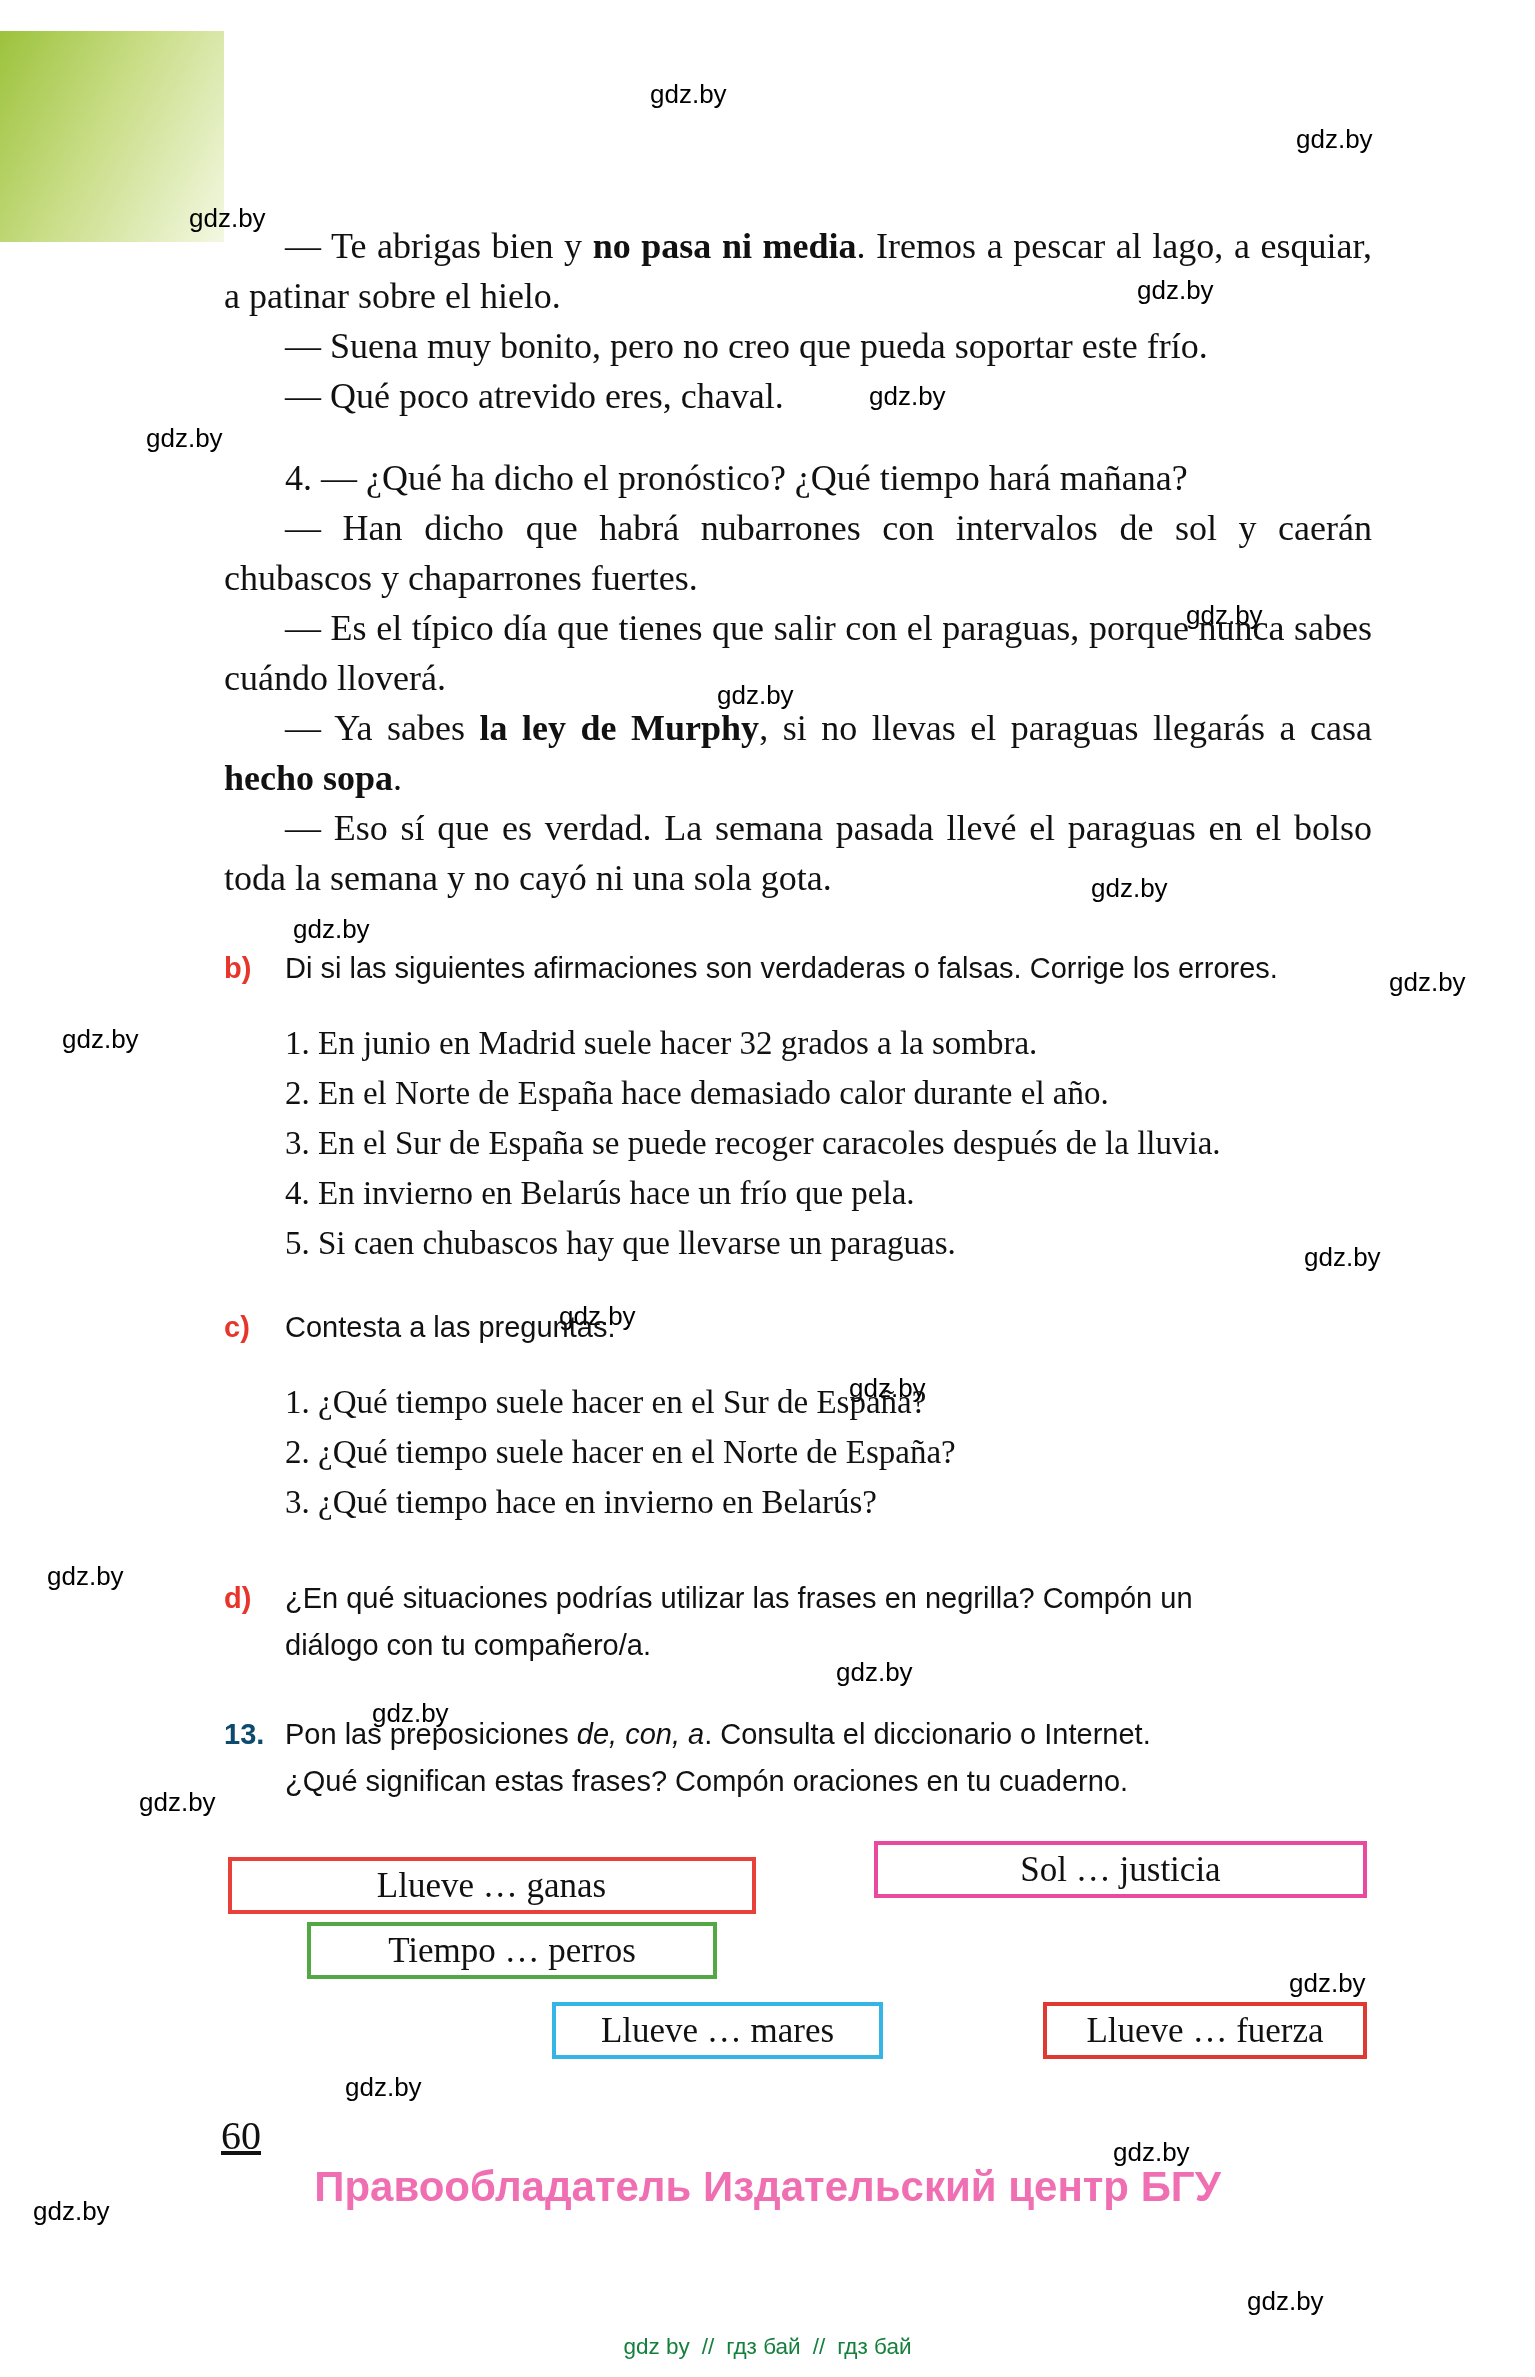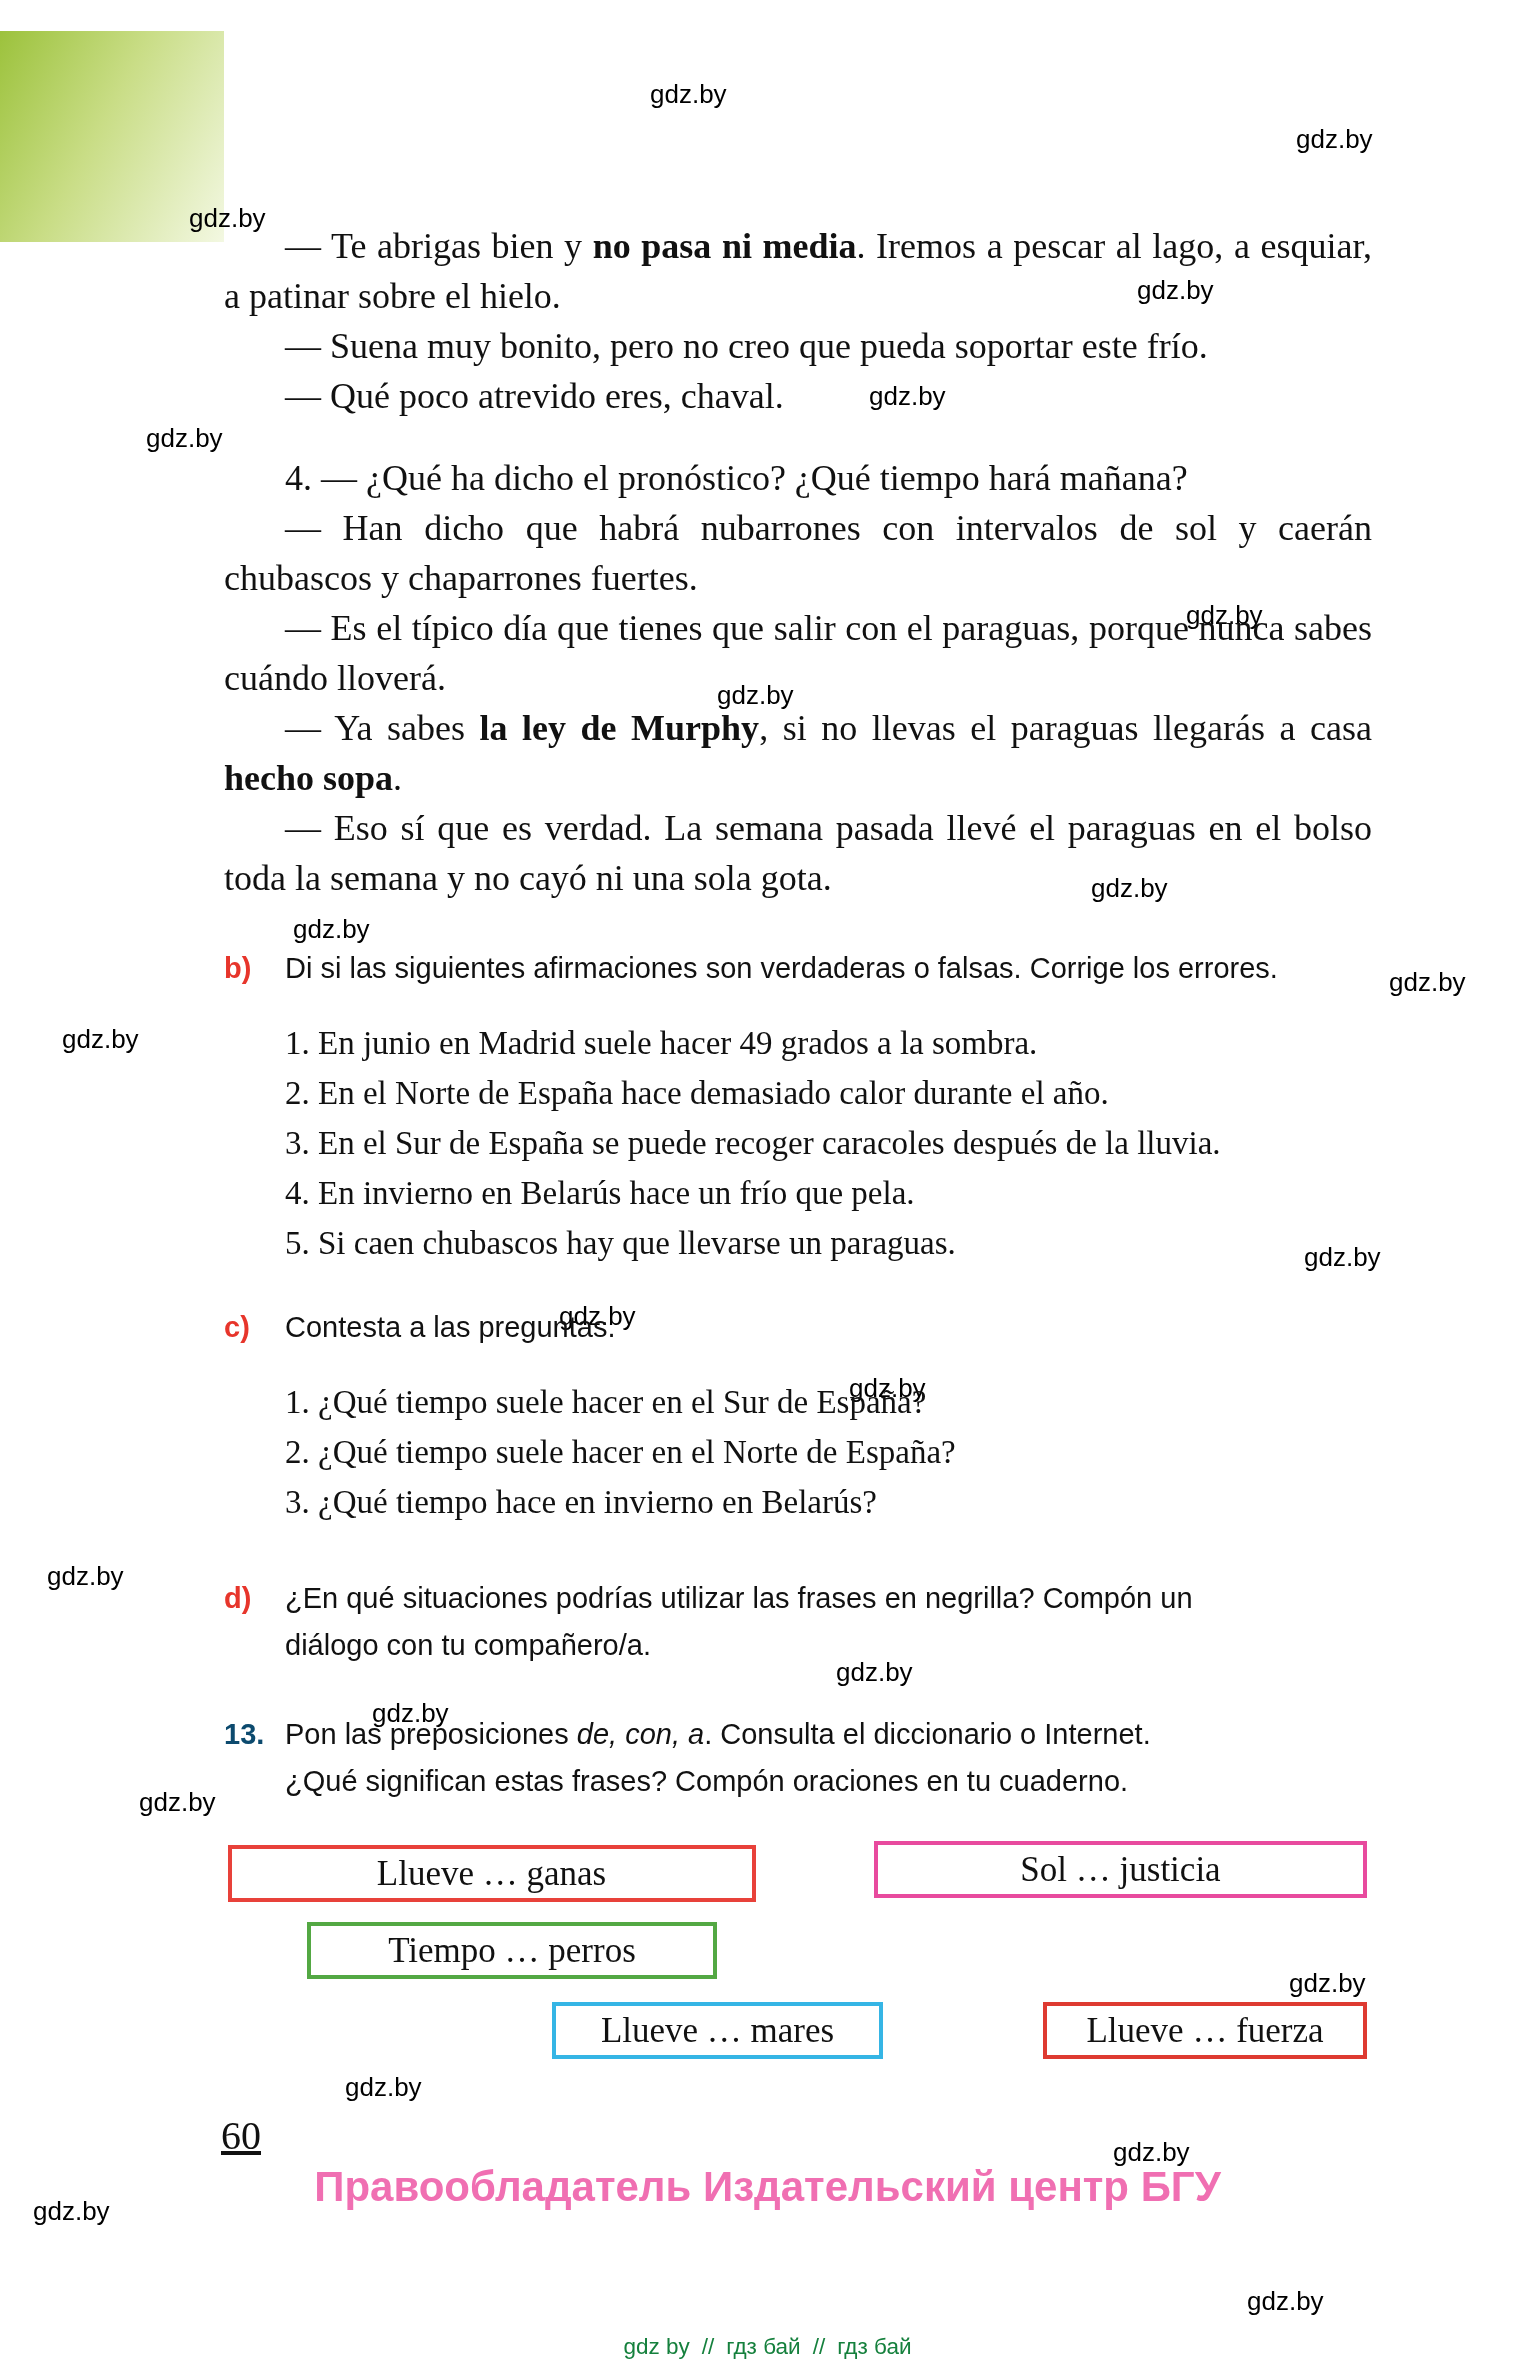--- a/index.html
+++ b/index.html
@@ -26,21 +26,21 @@
   .sec-label{flex:0 0 61px;font-weight:bold;}
   .sec-body{flex:1;}
   .nowrap{white-space:nowrap;}
 
   .items{margin:26px 0 5.2px 61px;font-size:33px;line-height:50px;}
   .items>div{white-space:nowrap;}
 
   .boxes{position:relative;height:222px;margin-top:36px;font-family:"Liberation Serif",serif;}
   .pbox{position:absolute;height:49px;border:4.3px solid #999;display:flex;
         align-items:center;justify-content:center;font-size:35px;background:#fff;}
-  .b1{left:3.5px;top:4px;width:520px;}
+  .b1{left:3.5px;top:16px;width:520px;}
   .b2{left:650px;top:0;width:485px;}
   .b3{left:83px;top:81px;width:402px;}
   .b4{left:570px;top:81px;width:414px;}
   .b5{left:328px;top:161px;width:323px;}
   .b6{left:819px;top:161px;width:316px;}
 
   .pagenum{position:absolute;left:221px;top:2112px;font-size:40px;text-decoration:underline;}
   .copyright{position:absolute;top:2163px;left:0;width:100%;text-align:center;
         font-family:"Liberation Sans",sans-serif;font-size:42px;font-weight:bold;}
   .bottom-links{position:absolute;top:2334px;left:0;width:100%;display:flex;
@@ -99,21 +99,21 @@
     <p class="para"><span>— Ya sabes </span><b>la ley de Murphy</b><span>, si no llevas el paraguas llegarás a casa </span><b>hecho sopa</b><span>.</span></p>
 
     <p class="para">— Eso sí que es verdad. La semana pasada llevé el paraguas en el bolso toda la semana y no cayó ni una sola gota.</p>
 
     <div class="sec">
       <div class="sec-label" style="color: rgb(231, 53, 43);">b)</div>
       <div class="sec-body nowrap">Di si las siguientes afirmaciones son verdaderas o falsas. Corrige los errores.</div>
     </div>
 
     <div class="items">
-      <div>1. En junio en Madrid suele hacer 49 grados a la sombra.</div>
+      <div>1. En junio en Madrid suele hacer 32 grados a la sombra.</div>
       <div>2. En el Norte de España hace demasiado calor durante el año.</div>
       <div>3. En el Sur de España se puede recoger caracoles después de la lluvia.</div>
       <div>4. En invierno en Belarús hace un frío que pela.</div>
       <div>5. Si caen chubascos hay que llevarse un paraguas.</div>
     </div>
 
     <div class="sec" style="margin-top:36px;">
       <div class="sec-label" style="color: rgb(231, 53, 43);">c)</div>
       <div class="sec-body nowrap">Contesta a las preguntas.</div>
     </div>

